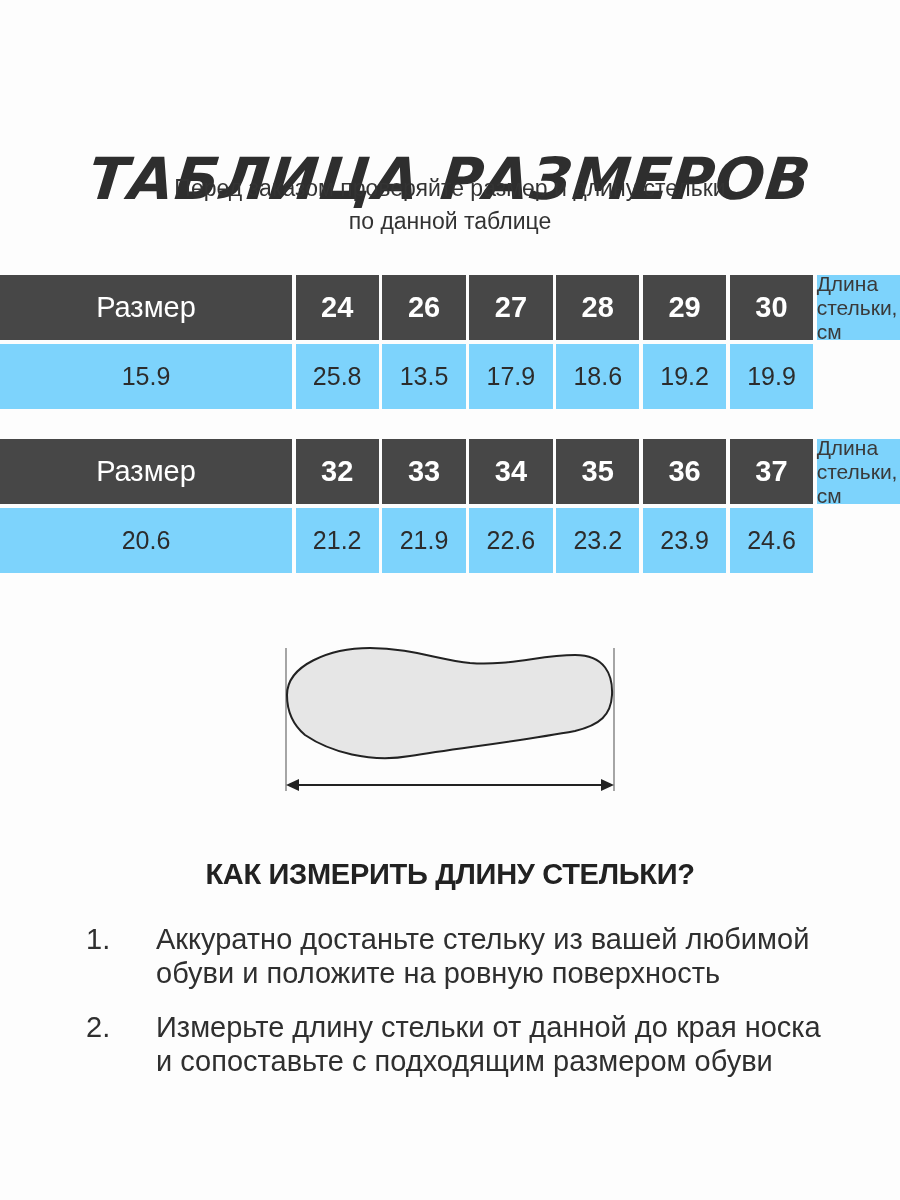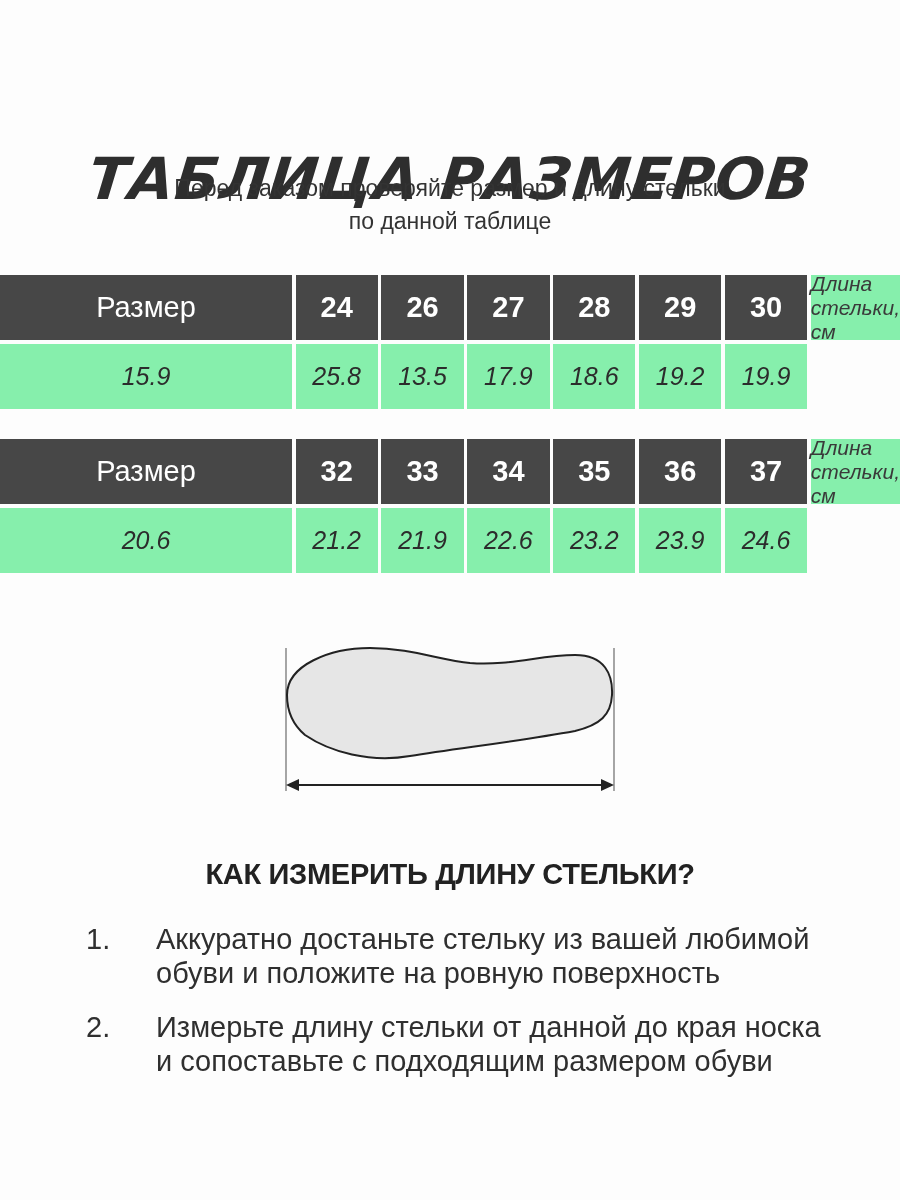--- a/index.html
+++ b/index.html
@@ -22,21 +22,21 @@
     position: absolute; left: 0; width: 900px;
     display: grid; grid-template-columns: 292px repeat(7, 1fr);
     column-gap: 3.5px; row-gap: 4px; border-radius: 29px;
   }
   .cell {
     height: 65px; display: flex; align-items: center; justify-content: center;
     box-sizing: border-box;
   }
   .hdr { background: #474747; color: #fff; font-size: 29px; font-weight: bold; }
   .hdr.label { font-weight: normal; font-size: 29px; }
-  .val { background: #86efac; color: #2c2c2c; font-size: 25px; font-style: italic; }
+  .val { background: #7dd3fc; color: #2c2c2c; font-size: 25px; }
   .val.label { font-size: 21px; color: #3a3a3a; }
   .t1 { top: 275px; }
   .t2 { top: 439px; }
   .insole { position: absolute; left: 270px; top: 636px; width: 360px; height: 170px; }
   .how-heading {
     position: absolute; left: 0; top: 854px; width: 900px; text-align: center;
     font-weight: bold; font-size: 29px; line-height: 40px; color: #222;
     letter-spacing: -0.3px;
   }
   .steps { position: absolute; left: 86px; top: 922px; width: 760px; margin: 0; padding: 0; list-style: none; }

